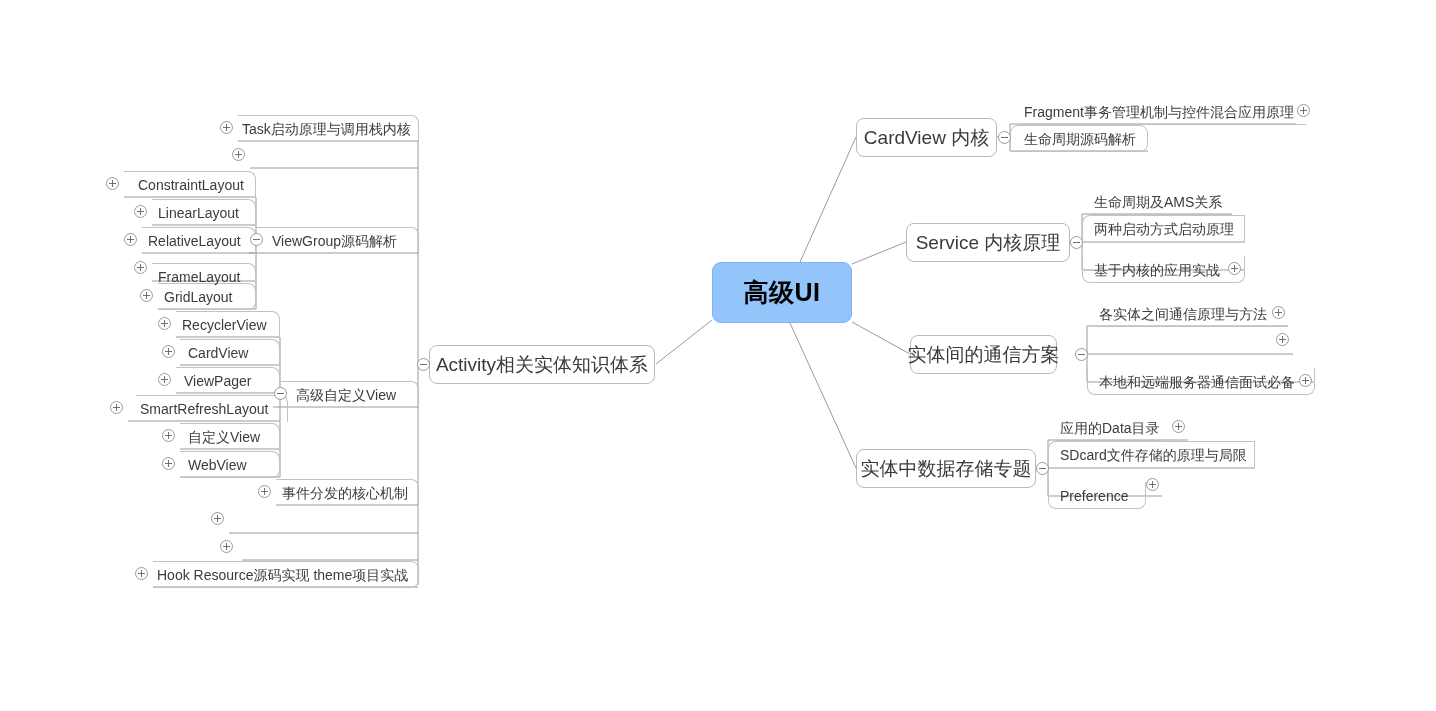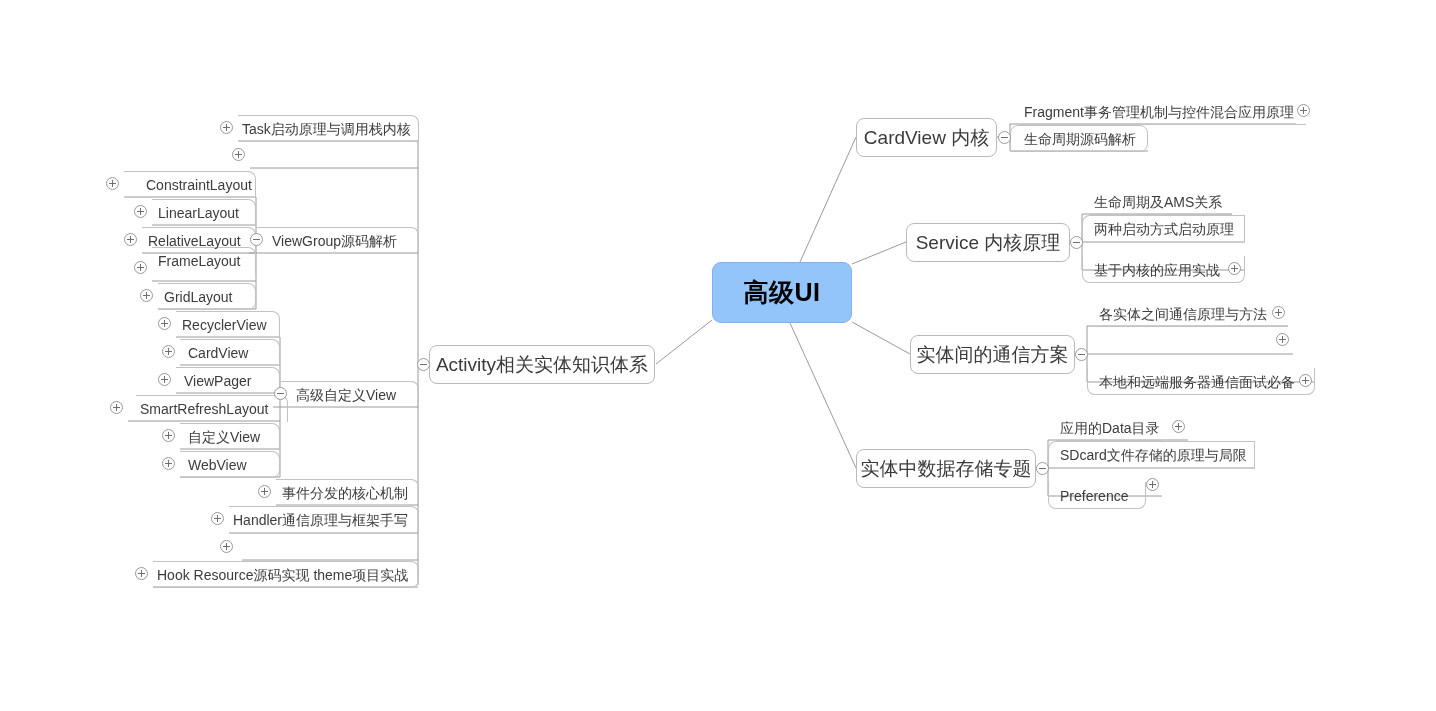--- a/index.html
+++ b/index.html
@@ -190,21 +190,21 @@
   <div class="l1-node" style="left:856px;top:118px;width:141px;height:39px;">
     <span class="l1-label">CardView 内核</span>
   </div>
   <div class="toggle" style="left:998px;top:131px;"></div>
 
   <div class="l1-node" style="left:906px;top:223px;width:164px;height:39px;">
     <span class="l1-label">Service 内核原理</span>
   </div>
   <div class="toggle" style="left:1070px;top:236px;"></div>
 
-  <div class="l1-node" style="left:910px;top:335px;width:165px;height:39px;">
+  <div class="l1-node" style="left:910px;top:335px;width:147px;height:39px;">
     <span class="l1-label">实体间的通信方案</span>
   </div>
   <div class="toggle" style="left:1075px;top:348px;"></div>
 
   <div class="l1-node" style="left:856px;top:449px;width:180px;height:39px;">
     <span class="l1-label">实体中数据存储专题</span>
   </div>
   <div class="toggle" style="left:1036px;top:462px;"></div>
 
   <div class="leaf" style="left:238px;top:115px;">
@@ -226,53 +226,49 @@
     <span class="leaf-text" style="margin-left:4px;">高级自定义View</span>
   </div>
   <div class="toggle" style="left:274px;top:387px;"></div>
 
   <div class="leaf" style="left:276px;top:479px;">
     <div class="leaf-box" style="left:0;top:0;width:143px;border-radius:0 8px 0 0;border-left:none;border-bottom:none;"></div>
     <span class="leaf-text" style="margin-left:6px;">事件分发的核心机制</span>
   </div>
   <div class="toggle plus" style="left:258px;top:485px;"></div>
 
-  <div class="leaf" style="left:229px;top:506px;">
-    <div class="leaf-box" style="left:0;top:0;width:190px;border-radius:0 8px 0 0;border-left:none;border-bottom:none;"></div>
-    <span class="leaf-text" style="margin-left:4px;">Handler通信原理与框架手写</span>
-  </div>
   <div class="toggle plus" style="left:211px;top:512px;"></div>
 
   <div class="toggle plus" style="left:220px;top:540px;"></div>
 
   <div class="leaf" style="left:153px;top:561px;">
     <div class="leaf-box" style="left:0;top:0;width:266px;border-radius:0 8px 8px 0;border-left:none;"></div>
     <span class="leaf-text" style="margin-left:4px;">Hook Resource源码实现 theme项目实战</span>
   </div>
   <div class="toggle plus" style="left:135px;top:567px;"></div>
 
   <div class="leaf" style="left:124px;top:171px;">
     <div class="leaf-box" style="left:0;top:0;width:132px;border-radius:0 8px 0 0;border-left:none;border-bottom:none;"></div>
-    <span class="leaf-text" style="margin-left:22px;">ConstraintLayout</span>
+    <span class="leaf-text" style="margin-left:14px;">ConstraintLayout</span>
   </div>
   <div class="toggle plus" style="left:106px;top:177px;"></div>
 
   <div class="leaf" style="left:152px;top:199px;">
     <div class="leaf-box" style="left:0;top:0;width:104px;border-radius:0 8px 0 0;border-left:none;border-bottom:none;"></div>
     <span class="leaf-text" style="margin-left:6px;">LinearLayout</span>
   </div>
   <div class="toggle plus" style="left:134px;top:205px;"></div>
 
   <div class="leaf" style="left:142px;top:227px;">
     <div class="leaf-box" style="left:0;top:0;width:114px;border-radius:0 8px 0 0;border-left:none;border-bottom:none;"></div>
     <span class="leaf-text" style="margin-left:6px;text-align:center;">RelativeLayout</span>
   </div>
   <div class="toggle plus" style="left:124px;top:233px;"></div>
 
-  <div class="leaf" style="left:152px;top:247px;align-items:center;">
+  <div class="leaf" style="left:152px;top:263px;align-items:center;">
     <div class="leaf-box" style="left:0;top:0;width:104px;border-radius:0 8px 0 0;border-left:none;border-bottom:none;"></div>
     <span class="leaf-text" style="margin-left:6px;">FrameLayout</span>
   </div>
   <div class="toggle plus" style="left:134px;top:261px;"></div>
 
   <div class="leaf" style="left:158px;top:283px;">
     <div class="leaf-box" style="left:0;top:0;width:98px;border-radius:0 8px 8px 0;border-left:none;"></div>
     <span class="leaf-text" style="margin-left:6px;">GridLayout</span>
   </div>
   <div class="toggle plus" style="left:140px;top:289px;"></div>

